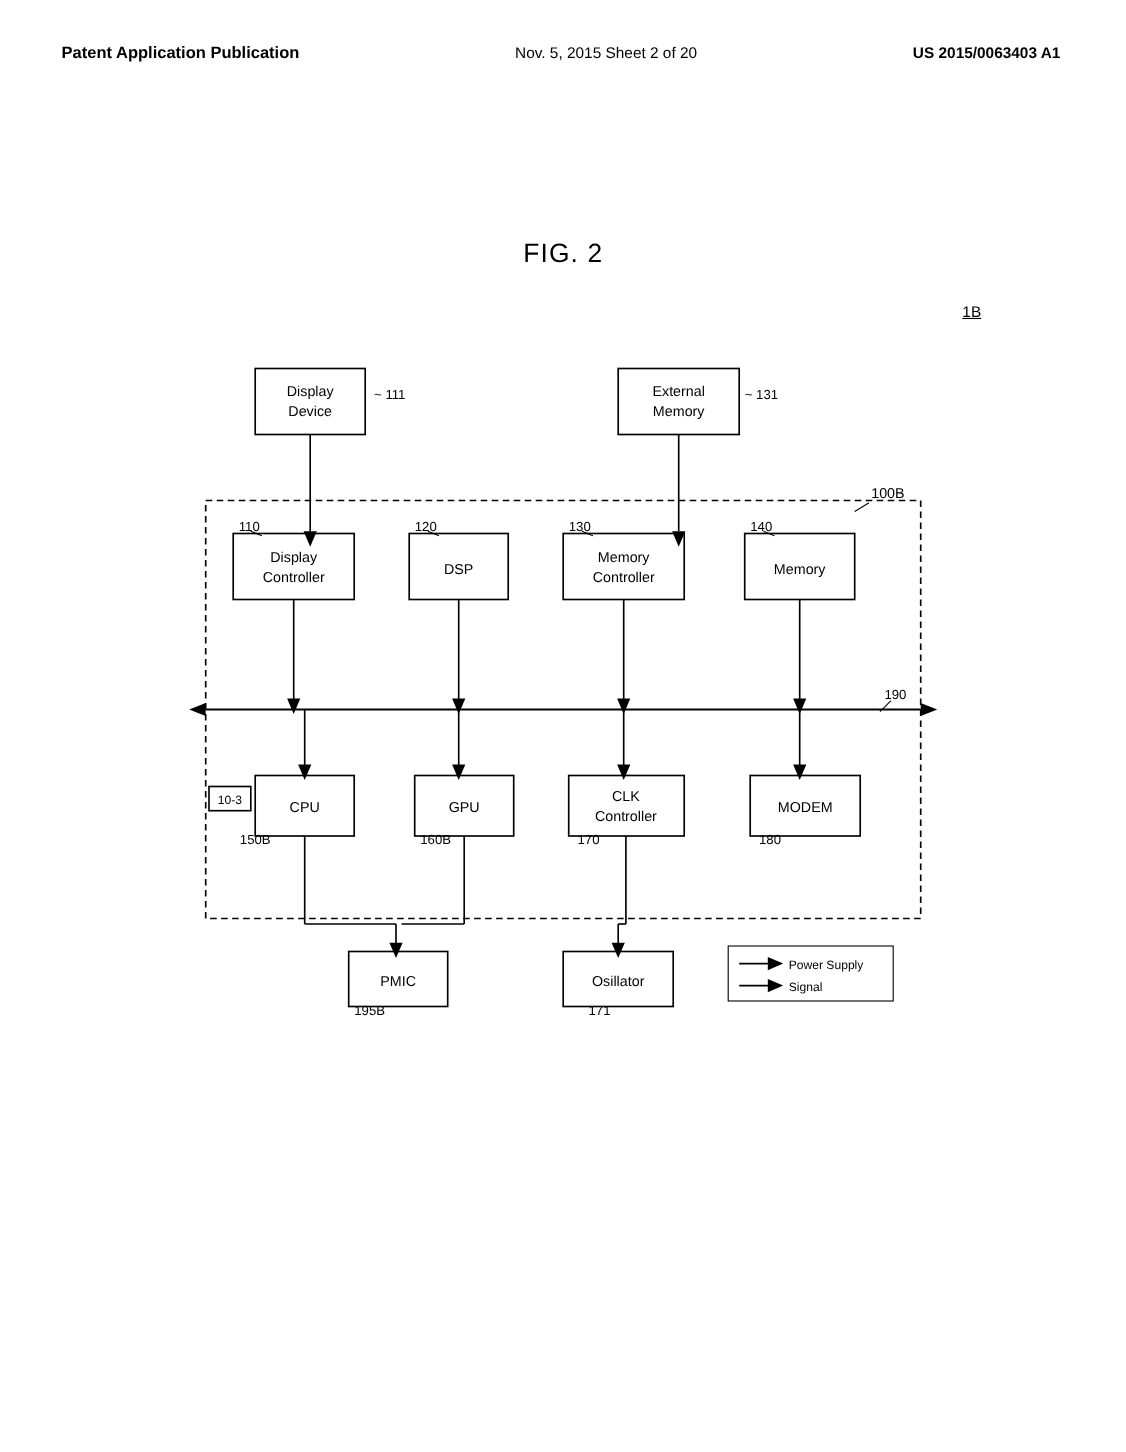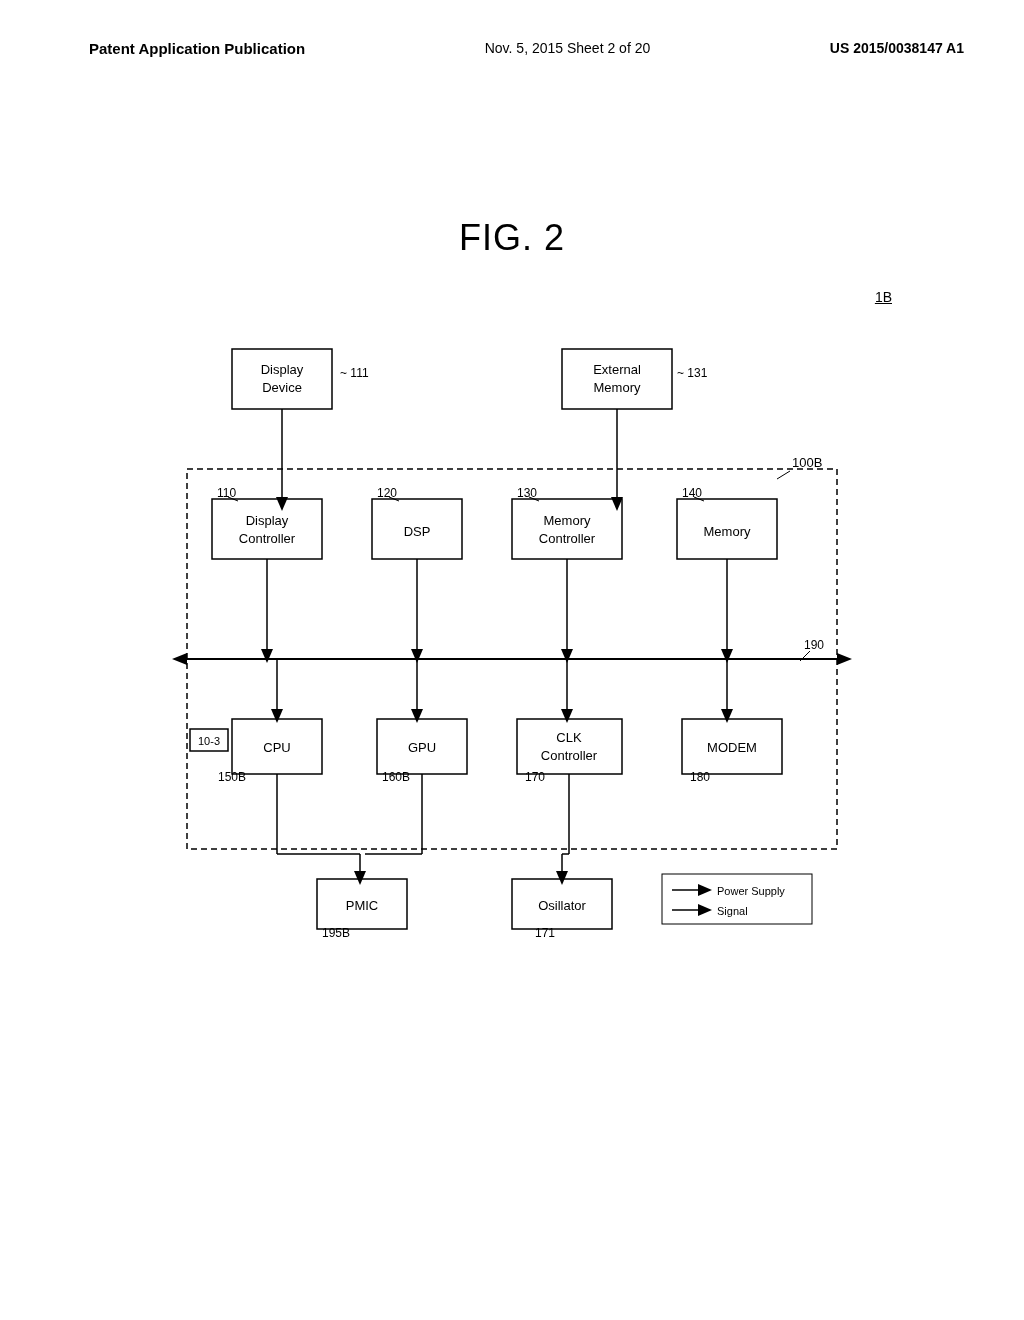--- a/index.html
+++ b/index.html
@@ -17,32 +17,32 @@
       min-height: 1320px;
       background: #fff;
       position: relative;
     }
 
     
     .header {
       display: flex;
       justify-content: space-between;
       align-items: flex-start;
-      padding: 40px 60px 0 89px;
+      padding: 40px 60px 0 56px;
       font-size: 14px;
       font-weight: bold;
     }
     .header-left { font-size: 15px; font-weight: bold; }
     .header-center { font-size: 14px; font-weight: normal; text-align: center; }
     .header-right { font-size: 14px; font-weight: bold; }
 
     
     .fig-title {
       text-align: center;
-      font-size: 36px;
+      font-size: 24px;
       font-weight: normal;
       margin-top: 160px;
       margin-bottom: 30px;
       letter-spacing: 1px;
     }
 
     
     .diagram {
       position: relative;
       margin: 0 auto;
@@ -69,21 +69,21 @@
     }
   </style>
 </head>
 <body>
 
 <div class="page">
 
   <div class="header">
     <div class="header-left">Patent Application Publication</div>
     <div class="header-center">Nov. 5, 2015   Sheet 2 of 20</div>
-    <div class="header-right">US 2015/0038147 A1</div>
+    <div class="header-right">US 2015/0063403 A1</div>
   </div>
 
   <div class="fig-title">FIG.  2</div>
 
   <div class="diagram">
 
     <span class="ref-1b">1B</span>
 
     <svg class="diagram-svg">
 

